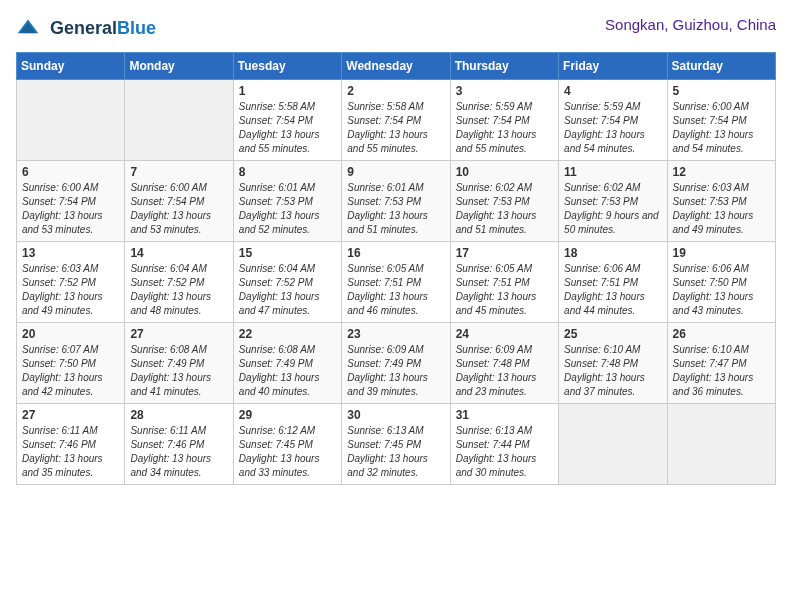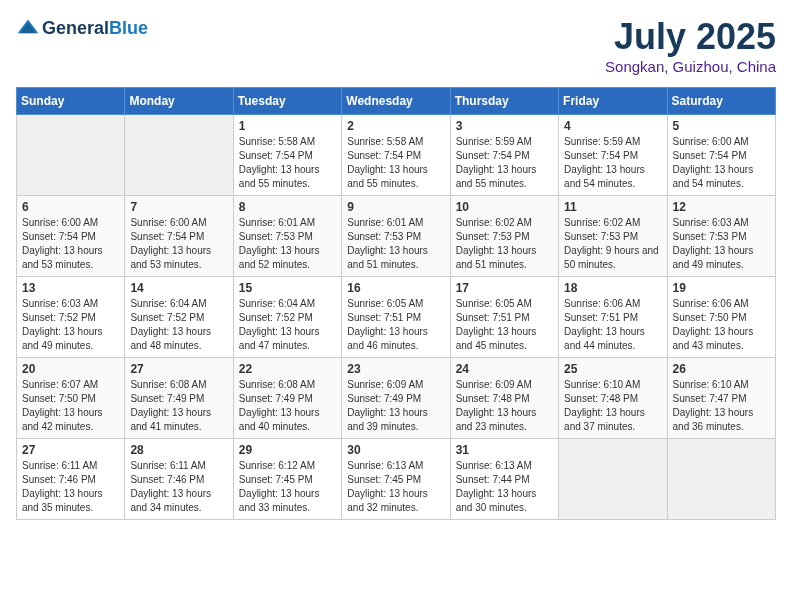--- a/index.html
+++ b/index.html
@@ -12,21 +12,21 @@
     }
     .header {
       display: flex;
       justify-content: space-between;
       align-items: flex-start;
       margin-bottom: 12px;
     }
     .logo {
       display: flex;
       align-items: center;
-      gap: 2px;
+      gap: 10px;
     }
     .logo-text-general {
       font-size: 18px;
       font-weight: bold;
       color: #1a3a5c;
     }
     .logo-text-blue {
       font-size: 18px;
       font-weight: bold;
       color: #1a7abf;
@@ -78,40 +78,40 @@
     .day-number {
       font-weight: bold;
       font-size: 12px;
       display: block;
       margin-bottom: 2px;
     }
     .day-info {
       font-size: 10px;
       line-height: 1.4;
       color: #333;
+      font-style: italic;
     }
     .empty-cell {
       background: #f0f0f0 !important;
     }
   </style>
 </head>
 <body>
 
 <div class="header">
   <div class="logo">
     <svg class="logo-icon" viewBox="0 0 28 28">
       <polygon points="14,4 26,20 2,20" fill="#1a7abf"></polygon>
       <polygon points="14,8 23,20 5,20" fill="#1a3a5c" opacity="0.4"></polygon>
     </svg>
     <div>
       <span class="logo-text-general">General</span><span class="logo-text-blue">Blue</span>
     </div>
   </div>
   <div class="title-block">
-    <div class="month-title">July 2025</div>
     <div class="location-title">Songkan, Guizhou, China</div>
   </div>
 </div>
 
 <table class="calendar">
   <thead>
     <tr>
     <th>Sunday</th>
         <th>Monday</th>
         <th>Tuesday</th>

